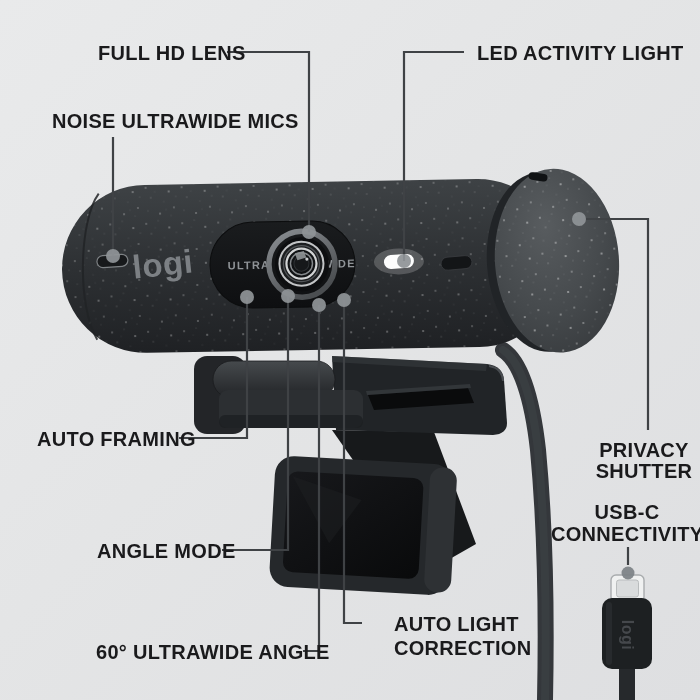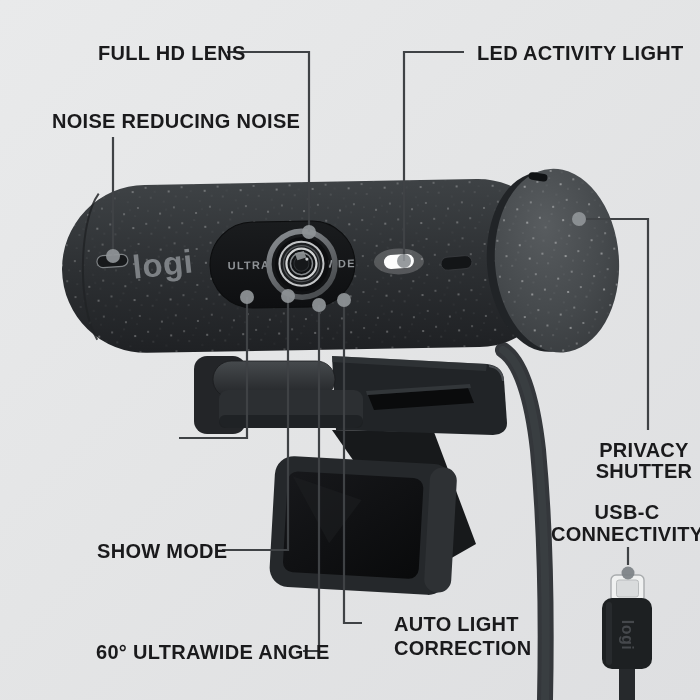--- a/index.html
+++ b/index.html
@@ -191,20 +191,21 @@
       <circle class="dot" cx="579" cy="219" r="7"></circle>
     </g>
     <g>
       <polyline class="leader" points="628,547 628,565"></polyline>
       <circle class="dot" cx="628" cy="573" r="6.5" style="fill:#7d8286"></circle>
     </g>
   </svg>
 
   <div class="label lbl-full-hd">FULL HD LENS</div>
   <div class="label lbl-led">LED ACTIVITY LIGHT</div>
-  <div class="label lbl-mics">NOISE REDUCING NOISE</div>
+  <div class="label lbl-mics">NOISE ULTRAWIDE MICS</div>
+  <div class="label lbl-auto-framing">AUTO FRAMING</div>
   <div class="label wrap lbl-privacy">PRIVACY SHUTTER</div>
-  <div class="label lbl-show-mode">SHOW MODE</div>
+  <div class="label lbl-show-mode">ANGLE MODE</div>
   <div class="label lbl-ultrawide">60° ULTRAWIDE ANGLE</div>
   <div class="label wrap lbl-auto-light">AUTO LIGHT CORRECTION</div>
   <div class="label wrap lbl-usb">USB-C CONNECTIVITY</div>
 
 </div>
 
 </body></html>

